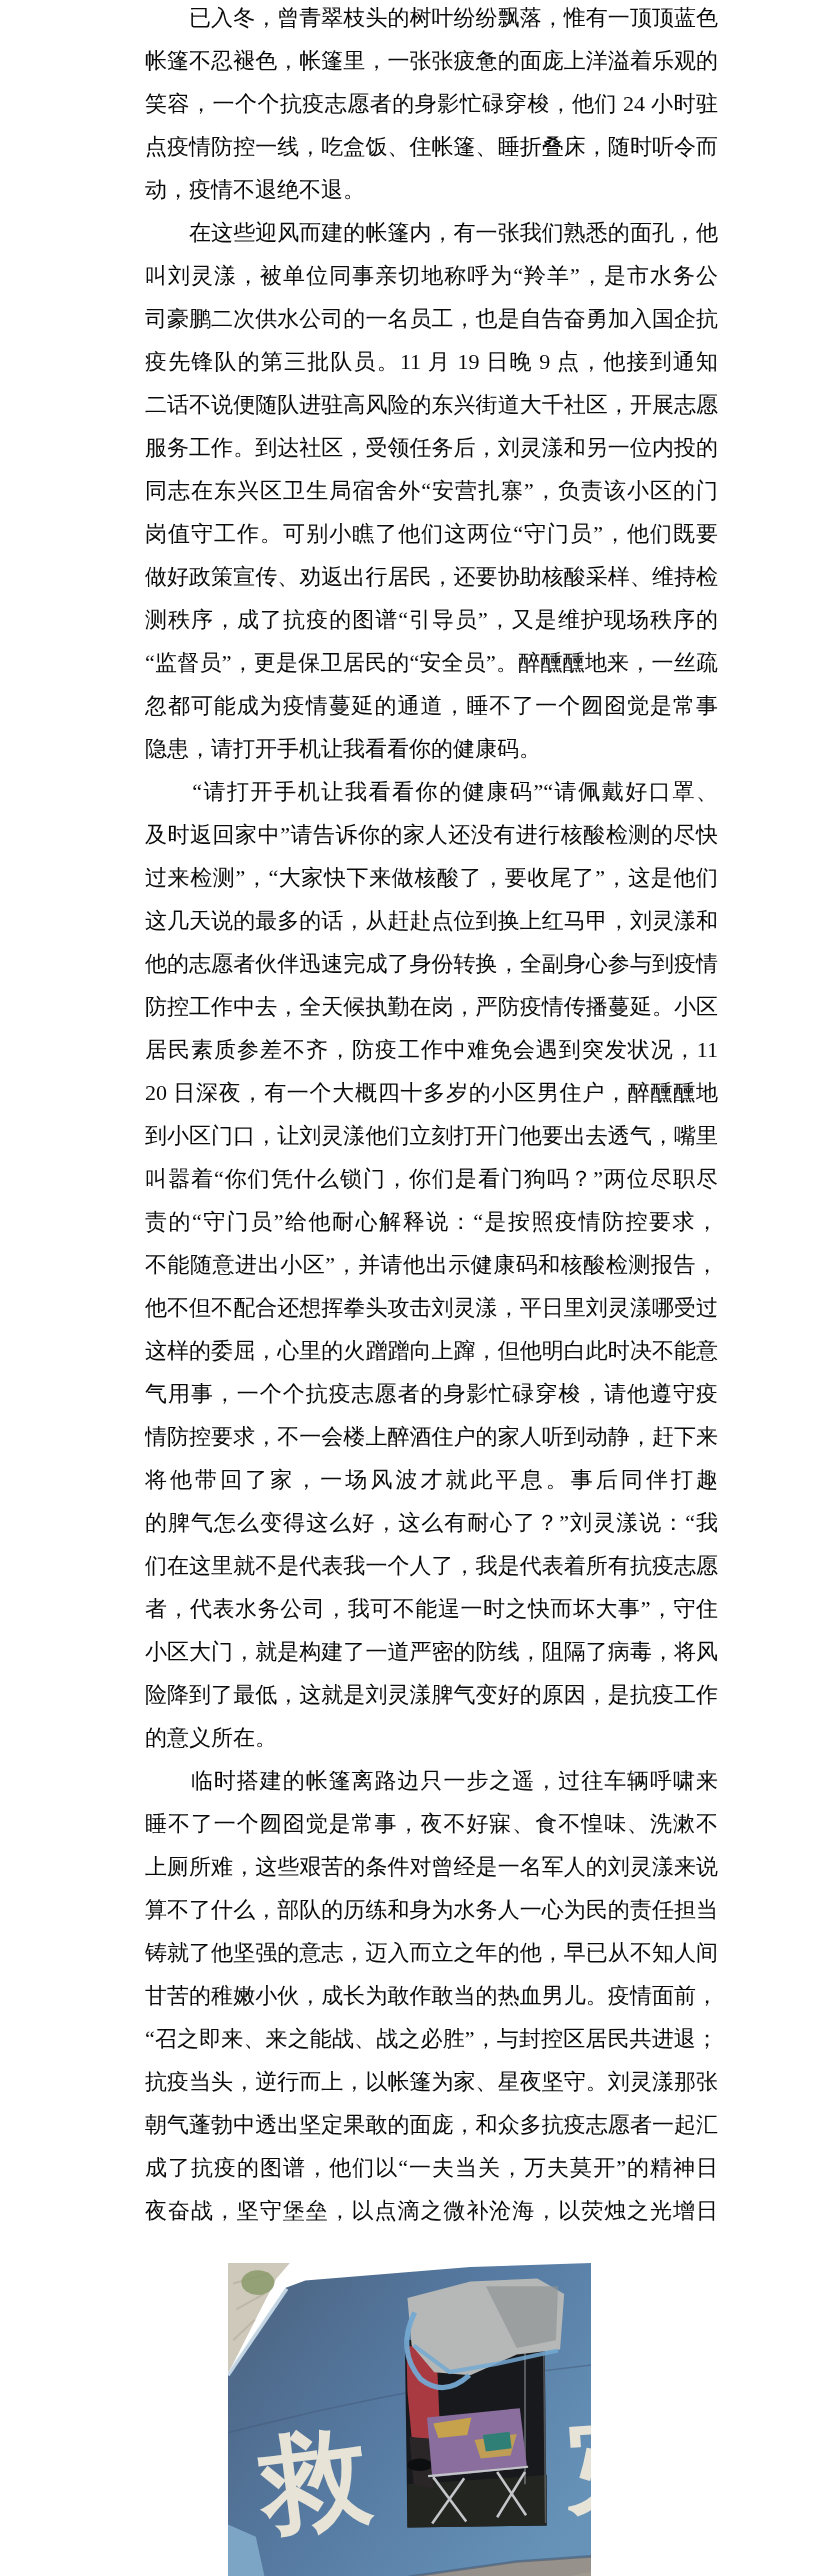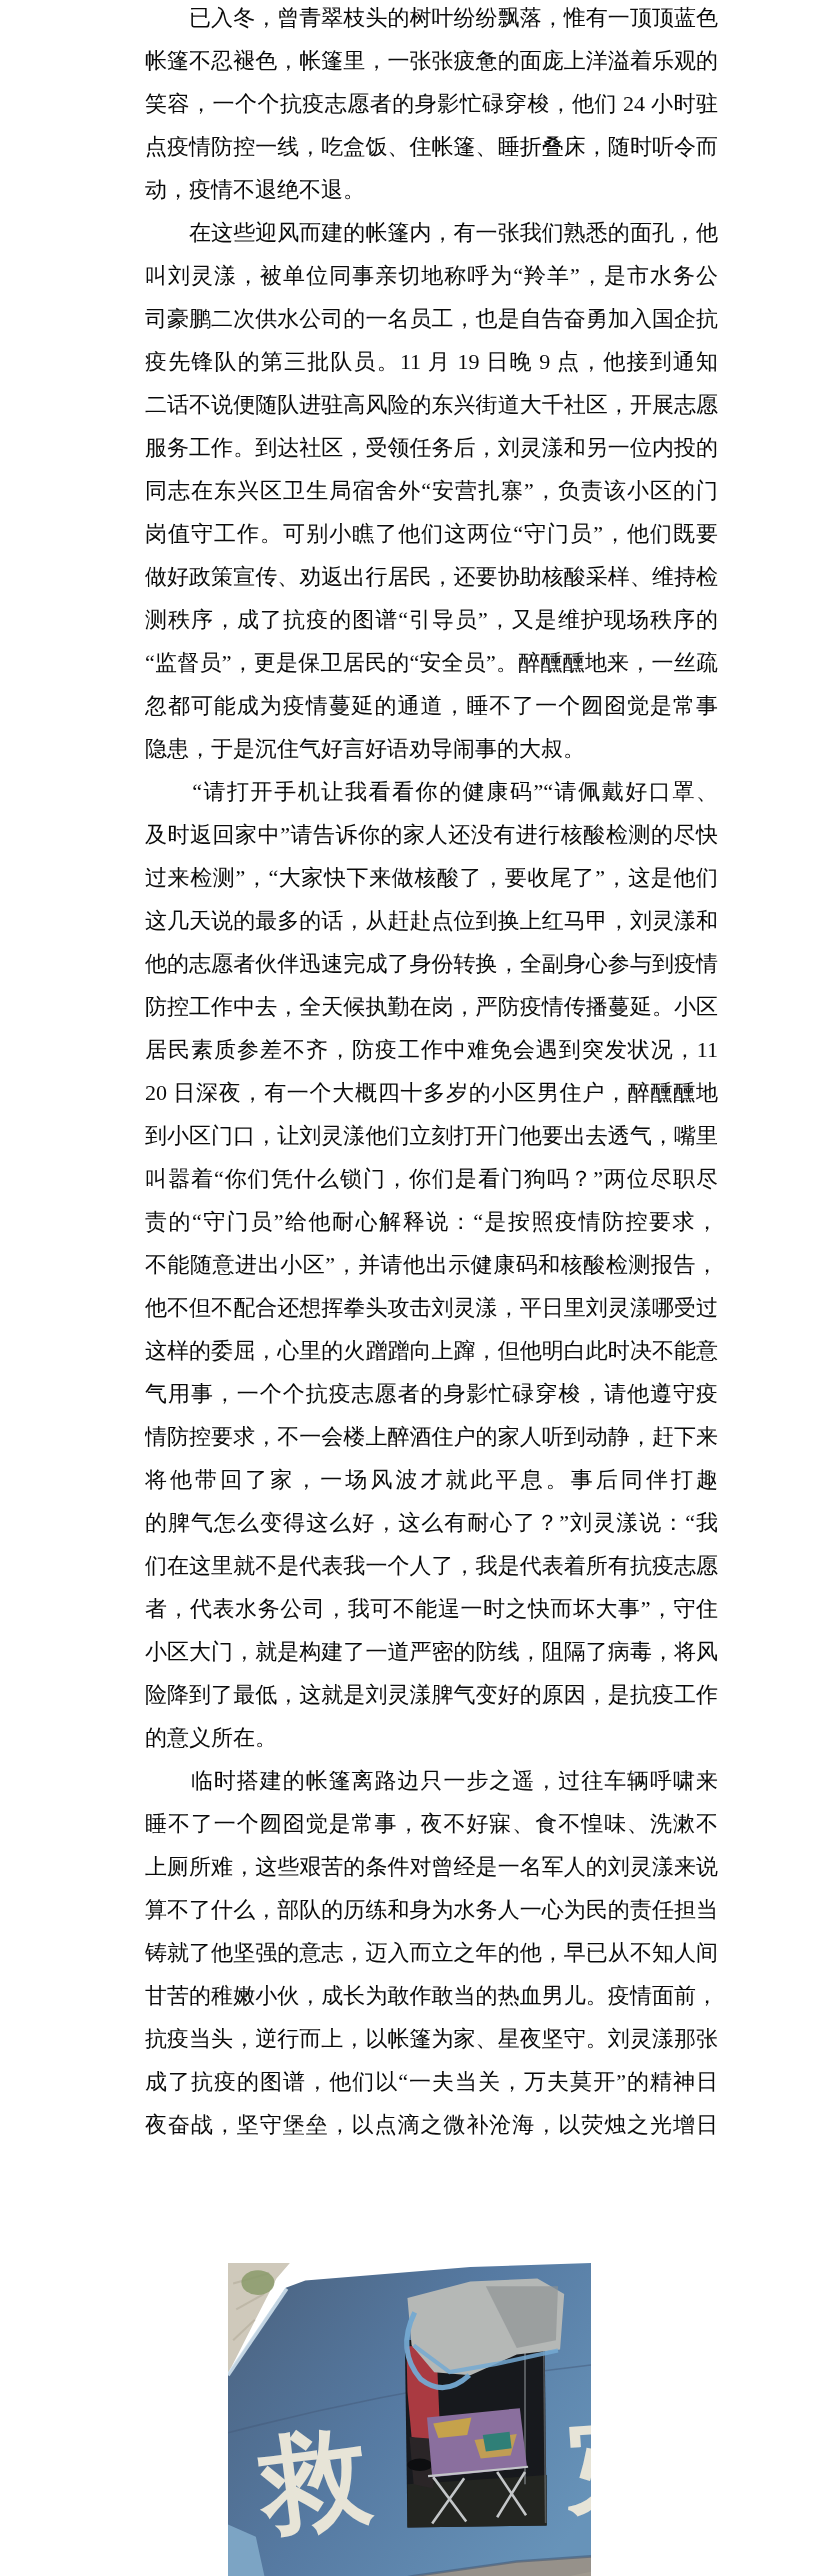--- a/index.html
+++ b/index.html
@@ -28,21 +28,21 @@
       <div class="ln">司豪鹏二次供水公司的一名员工，也是自告奋勇加入国企抗</div>
       <div class="ln">疫先锋队的第三批队员。11 月 19 日晚 9 点，他接到通知后，</div>
       <div class="ln">二话不说便随队进驻高风险的东兴街道大千社区，开展志愿</div>
       <div class="ln">服务工作。到达社区，受领任务后，刘灵漾和另一位内投的</div>
       <div class="ln">同志在东兴区卫生局宿舍外“安营扎寨”，负责该小区的门</div>
       <div class="ln">岗值守工作。可别小瞧了他们这两位“守门员”，他们既要</div>
       <div class="ln">做好政策宣传、劝返出行居民，还要协助核酸采样、维持检</div>
       <div class="ln">测秩序，成了抗疫的图谱“引导员”，又是维护现场秩序的</div>
       <div class="ln">“监督员”，更是保卫居民的“安全员”。醉醺醺地来，一丝疏</div>
       <div class="ln">忽都可能成为疫情蔓延的通道，睡不了一个囫囵觉是常事</div>
-      <div class="ln pend">隐患，于是沉住气好言好语劝导闹事的大叔。</div>
+      <div class="ln pend">隐患，请打开手机让我看看你的健康码。</div>
       <div class="ln">　　“请打开手机让我看看你的健康码”“请佩戴好口罩、</div>
       <div class="ln">及时返回家中”请告诉你的家人还没有进行核酸检测的尽快</div>
       <div class="ln">过来检测”，“大家快下来做核酸了，要收尾了”，这是他们</div>
       <div class="ln">这几天说的最多的话，从赶赴点位到换上红马甲，刘灵漾和</div>
       <div class="ln">他的志愿者伙伴迅速完成了身份转换，全副身心参与到疫情</div>
       <div class="ln">防控工作中去，全天候执勤在岗，严防疫情传播蔓延。小区</div>
       <div class="ln">居民素质参差不齐，防疫工作中难免会遇到突发状况，11 月</div>
       <div class="ln">20 日深夜，有一个大概四十多岁的小区男住户，醉醺醺地来</div>
       <div class="ln">到小区门口，让刘灵漾他们立刻打开门他要出去透气，嘴里</div>
       <div class="ln">叫嚣着“你们凭什么锁门，你们是看门狗吗？”两位尽职尽</div>
@@ -58,21 +58,23 @@
       <div class="ln">者，代表水务公司，我可不能逞一时之快而坏大事”，守住</div>
       <div class="ln">小区大门，就是构建了一道严密的防线，阻隔了病毒，将风</div>
       <div class="ln">险降到了最低，这就是刘灵漾脾气变好的原因，是抗疫工作</div>
       <div class="ln pend">的意义所在。</div>
       <div class="ln">　　临时搭建的帐篷离路边只一步之遥，过往车辆呼啸来去，</div>
       <div class="ln">睡不了一个囫囵觉是常事，夜不好寐、食不惶味、洗漱不便、</div>
       <div class="ln">上厕所难，这些艰苦的条件对曾经是一名军人的刘灵漾来说</div>
       <div class="ln">算不了什么，部队的历练和身为水务人一心为民的责任担当</div>
       <div class="ln">铸就了他坚强的意志，迈入而立之年的他，早已从不知人间</div>
       <div class="ln">甘苦的稚嫩小伙，成长为敢作敢当的热血男儿。疫情面前，</div>
+      <div class="ln">“召之即来、来之能战、战之必胜”，与封控区居民共进退；</div>
       <div class="ln">抗疫当头，逆行而上，以帐篷为家、星夜坚守。刘灵漾那张</div>
+      <div class="ln">朝气蓬勃中透出坚定果敢的面庞，和众多抗疫志愿者一起汇</div>
       <div class="ln">成了抗疫的图谱，他们以“一夫当关，万夫莫开”的精神日</div>
       <div class="ln">夜奋战，坚守堡垒，以点滴之微补沧海，以荧烛之光增日月，</div>
     </div>
 
   <figure class="photo">
     <svg viewBox="0 0 704 814" preserveAspectRatio="none" xmlns="http://www.w3.org/2000/svg">
       <defs>
         <linearGradient id="tg" x1="0%" y1="0%" x2="100%" y2="70%">
           <stop offset="0%" stop-color="#4a617e"></stop>
           <stop offset="50%" stop-color="#567aa2"></stop>

